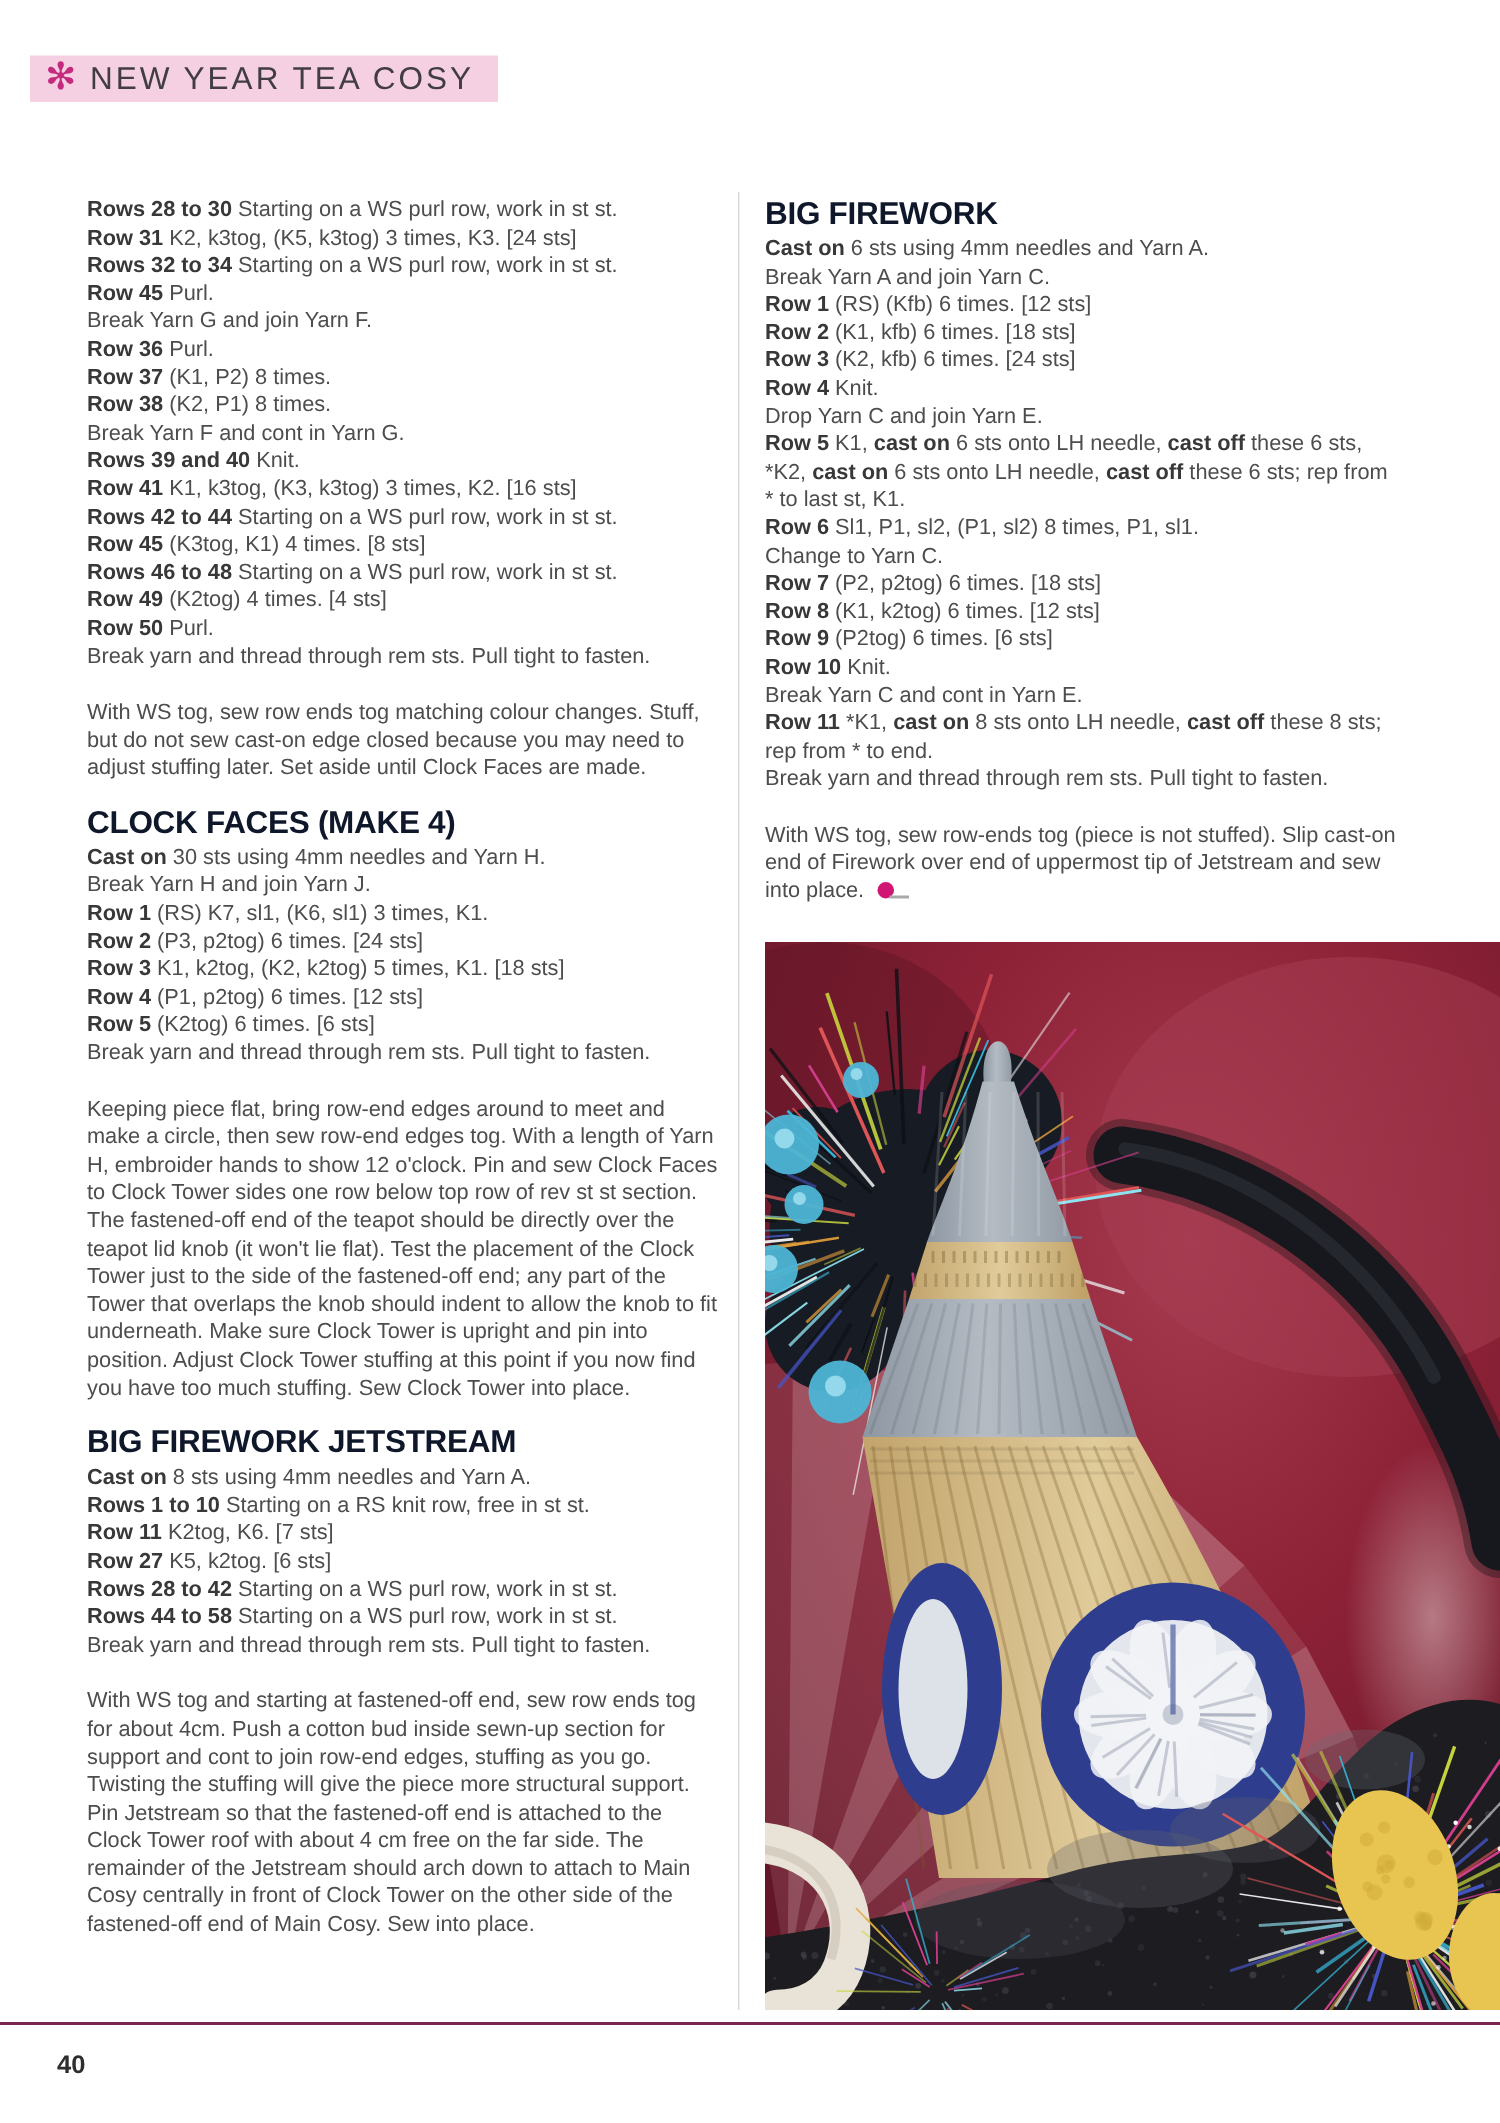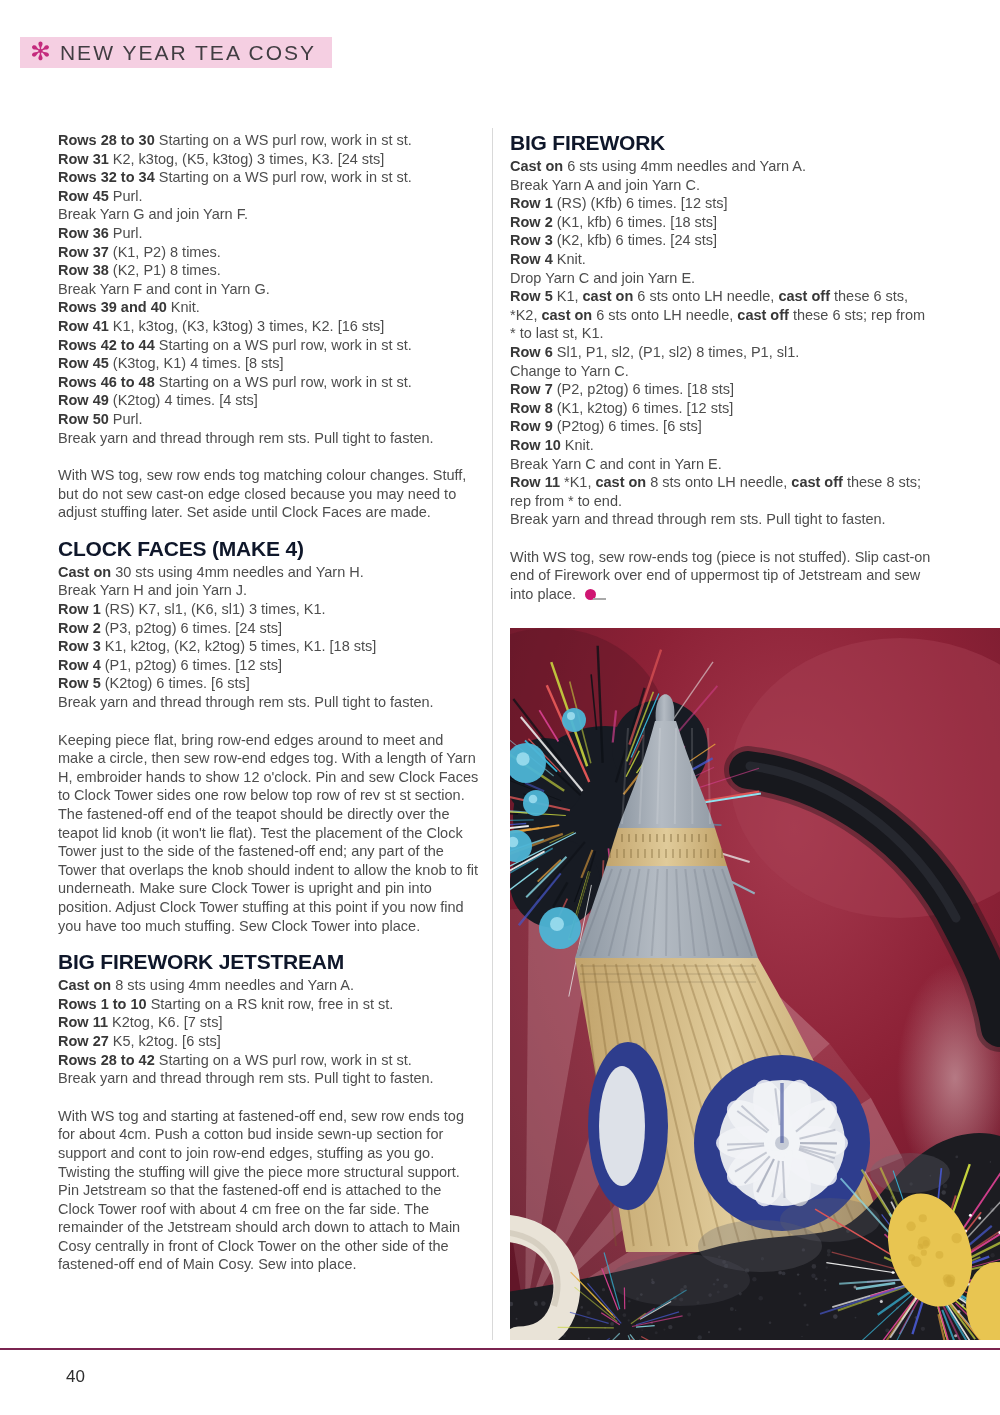--- a/index.html
+++ b/index.html
@@ -22,21 +22,21 @@
         color:#0f172a;font-weight:bold;}
   .b{font-weight:bold;color:#383838;}
   .end-icon{display:inline-block;width:11px;height:11px;border-radius:50%;background:#cf1672;
         position:relative;margin-left:5px;vertical-align:-1px;}
   .end-icon::after{content:"";position:absolute;left:8px;top:9px;width:13px;height:2px;background:#a9a9a9;}
   
   .photo{position:absolute;left:510px;top:628px;width:490px;height:712px;overflow:hidden;background:#8c2136;}
   
   .footer-rule{position:absolute;left:0;top:1348px;width:1000px;height:2px;background:#7a2450;}
   .footer{position:absolute;left:38px;top:1367px;font-size:16.5px;color:#4a4a4a;display:flex;gap:10px;align-items:baseline;}
-  .page-num{font-weight:normal;color:#2e2e2e;font-size:17px;margin-left:28px;}
+  .page-num{font-weight:bold;color:#2e2e2e;font-size:17px;}
 </style>
 </head>
 <body>
 
 <div class="page">
 
   <div class="band">
     <span class="flower">✻</span>
     <span class="band-title">NEW YEAR TEA COSY</span>
   </div>
@@ -71,20 +71,21 @@
       <p class="line"><span class="b">Row 4 </span><span>(P1, p2tog) 6 times. [12 sts]</span></p>
       <p class="line"><span class="b">Row 5 </span><span>(K2tog) 6 times. [6 sts]</span></p>
       <p class="line"><span>Break yarn and thread through rem sts. Pull tight to fasten.</span></p>
       <p class="para"><span>Keeping piece flat, bring row-end edges around to meet and make a circle, then sew row-end edges tog. With a length of Yarn H, embroider hands to show 12 o'clock. Pin and sew Clock Faces to Clock Tower sides one row below top row of rev st st section. The fastened-off end of the teapot should be directly over the teapot lid knob (it won't lie flat). Test the placement of the Clock Tower just to the side of the fastened-off end; any part of the Tower that overlaps the knob should indent to allow the knob to fit underneath. Make sure Clock Tower is upright and pin into position. Adjust Clock Tower stuffing at this point if you now find you have too much stuffing. Sew Clock Tower into place.</span></p>
       <h2 class="section-heading">BIG FIREWORK JETSTREAM</h2>
       <p class="line"><span class="b">Cast on </span><span>8 sts using 4mm needles and Yarn A.</span></p>
       <p class="line"><span class="b">Rows 1 to 10 </span><span>Starting on a RS knit row, free in st st.</span></p>
       <p class="line"><span class="b">Row 11 </span><span>K2tog, K6. [7 sts]</span></p>
       <p class="line"><span class="b">Row 27 </span><span>K5, k2tog. [6 sts]</span></p>
       <p class="line"><span class="b">Rows 28 to 42 </span><span>Starting on a WS purl row, work in st st.</span></p>
+      <p class="line"><span class="b">Rows 44 to 58 </span><span>Starting on a WS purl row, work in st st.</span></p>
       <p class="line"><span>Break yarn and thread through rem sts. Pull tight to fasten.</span></p>
       <p class="para"><span>With WS tog and starting at fastened-off end, sew row ends tog for about 4cm. Push a cotton bud inside sewn-up section for support and cont to join row-end edges, stuffing as you go. Twisting the stuffing will give the piece more structural support. Pin Jetstream so that the fastened-off end is attached to the Clock Tower roof with about 4 cm free on the far side. The remainder of the Jetstream should arch down to attach to Main Cosy centrally in front of Clock Tower on the other side of the fastened-off end of Main Cosy. Sew into place.</span></p>
     </section>
   <section class="col col-right" id="col-right">
       <h2 class="section-heading">BIG FIREWORK</h2>
       <p class="line"><span class="b">Cast on </span><span>6 sts using 4mm needles and Yarn A.</span></p>
       <p class="line"><span>Break Yarn A and join Yarn C.</span></p>
       <p class="line"><span class="b">Row 1 </span><span>(RS) (Kfb) 6 times. [12 sts]</span></p>
       <p class="line"><span class="b">Row 2 </span><span>(K1, kfb) 6 times. [18 sts]</span></p>
       <p class="line"><span class="b">Row 3 </span><span>(K2, kfb) 6 times. [24 sts]</span></p>

